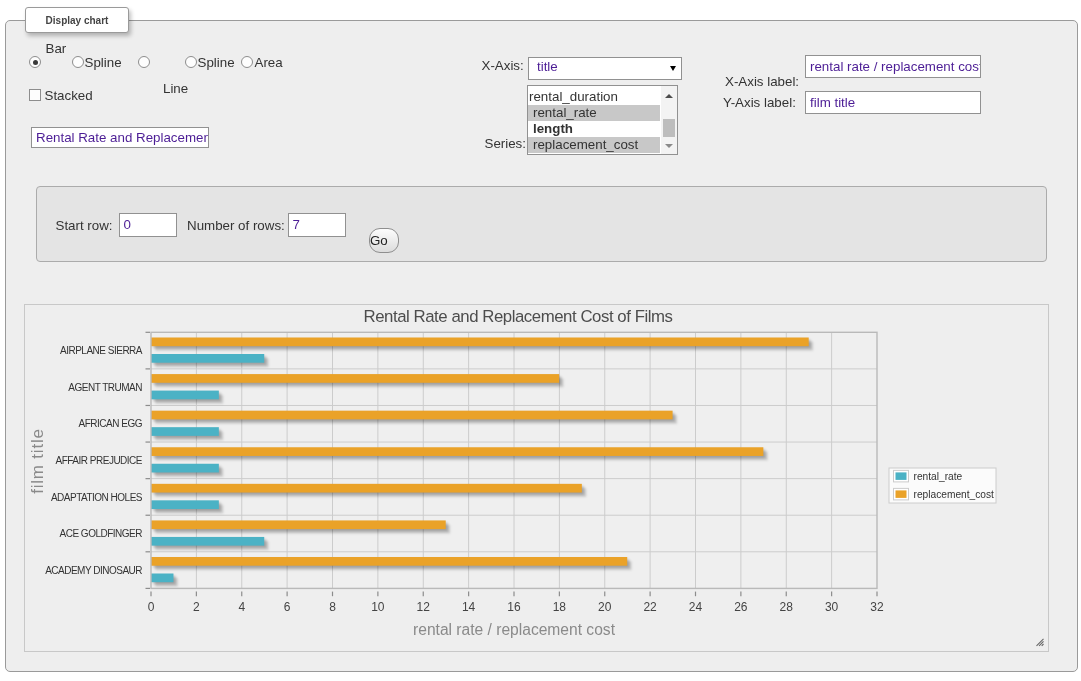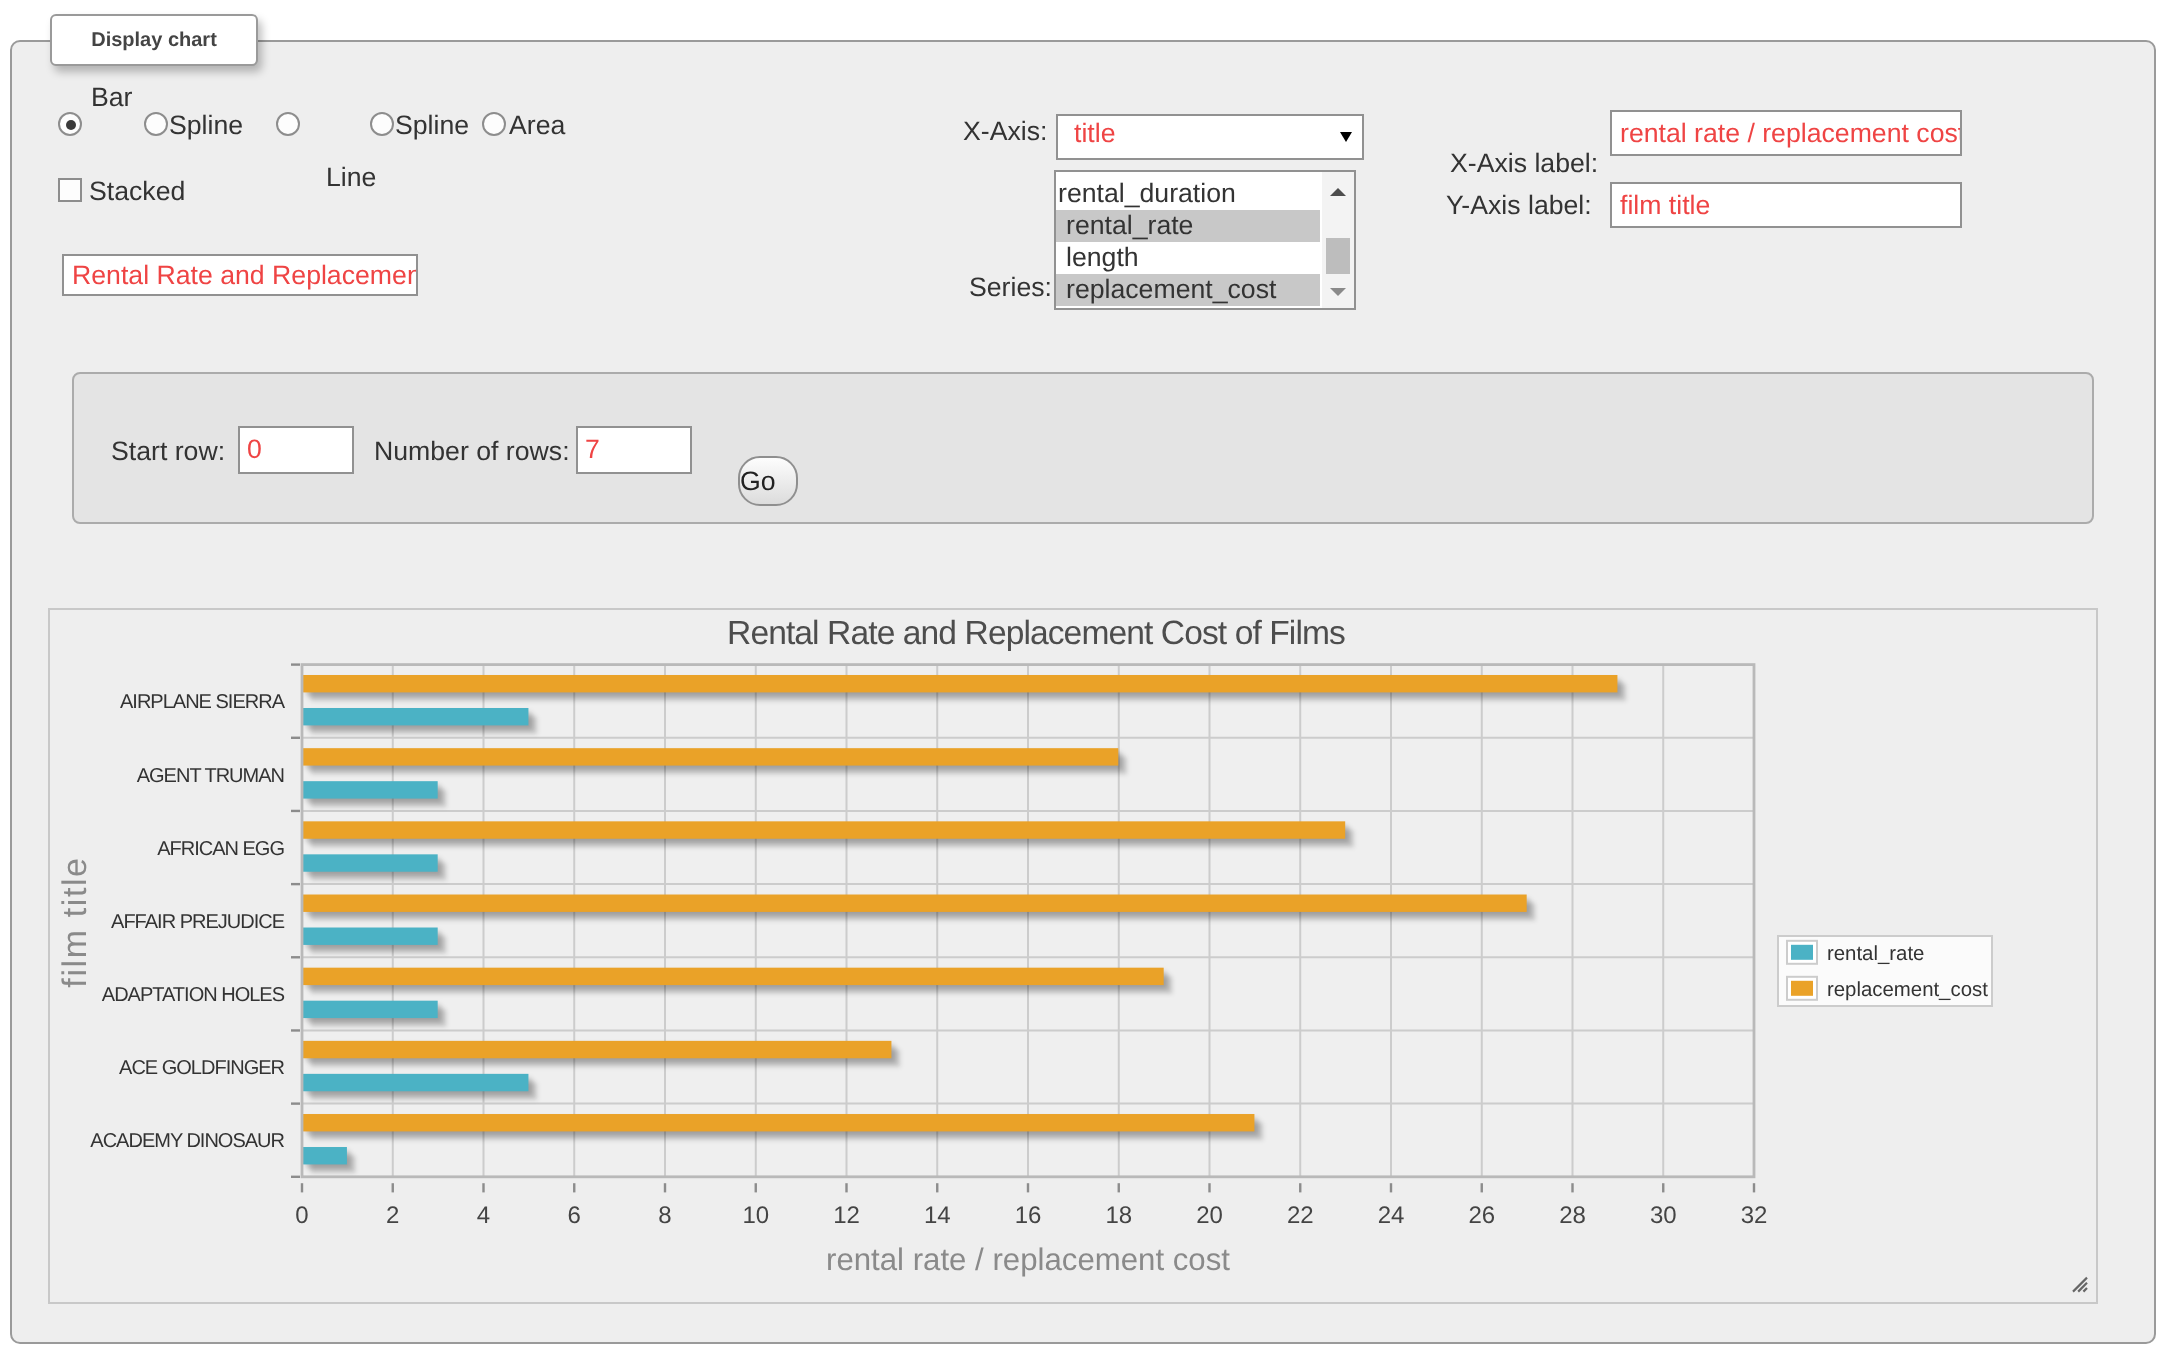--- a/index.html
+++ b/index.html
@@ -4,21 +4,21 @@
 <style>
 * { margin:0; padding:0; box-sizing:border-box; }
 html,body { width:1081px; height:681px; background:#ffffff; }
 body { font-family:"Liberation Sans",sans-serif; color:#333; position:relative; font-size:13.33px; }
 .abs { position:absolute; }
 .radio { position:absolute; width:12px; height:12px; border:1px solid #8d8d8d; border-radius:50%;
   background:#fdfdfd; }
 .radio.on::after { content:""; position:absolute; left:2.5px; top:2.5px; width:5px; height:5px;
   border-radius:50%; background:#3a3a3a; }
 .cb { position:absolute; width:12px; height:12px; border:1px solid #8d8d8d; background:#fdfdfd; }
-.inp { position:absolute; background:#fff; border:1px solid #919191; color:#ef4444;
+.inp { position:absolute; background:#fff; border:1px solid #919191; color:#4c1d95;
   font-size:13.33px; line-height:21px; padding:0 0 0 4px; white-space:nowrap; overflow:hidden; }
 .lbl { position:absolute; white-space:nowrap; }
 </style>
 </head>
 <body>
 
 <div class="abs" style="left:5px;top:20px;width:1073px;height:652px;background:#eeeeee;border:1px solid #9a9a9a;border-radius:5px;"></div>
 
 <div class="abs" style="left:25px;top:7px;width:104px;height:26px;background:#fff;border:1px solid #9a9a9a;border-radius:3px;box-shadow:2px 3px 4px rgba(0,0,0,0.25);text-align:center;line-height:25px;font-weight:bold;font-size:10px;color:#444;">Display chart</div>
 
@@ -39,21 +39,21 @@
 <div class="inp" style="left:30.5px;top:126.5px;width:178px;height:21.5px;line-height:19.5px;padding-left:4.5px;">Rental Rate and Replacement Cost of Films</div>
 
 <div class="lbl" style="left:481.5px;top:58px;">X-Axis:</div>
 <div class="inp" style="left:528px;top:57px;width:154px;height:23px;line-height:18px;padding-left:8px;">title</div>
 <div class="abs" style="left:669.5px;top:65.5px;width:0;height:0;border-left:3.4px solid transparent;border-right:3.4px solid transparent;border-top:5.6px solid #000;"></div>
 
 <div class="lbl" style="left:484.5px;top:136px;">Series:</div>
 <div class="abs" style="left:527px;top:85px;width:151px;height:70px;background:#fff;border:1px solid #919191;"></div>
 <div class="abs" style="left:528px;top:88.5px;width:132px;height:16.2px;line-height:16.2px;padding-left:1px;">rental_duration</div>
 <div class="abs" style="left:528px;top:104.7px;width:132px;height:16.2px;line-height:16.2px;padding-left:5px;background:#c8c8c8;">rental_rate</div>
-<div class="abs" style="left:528px;top:120.9px;width:132px;height:17px;line-height:16.2px;padding-left:5px;">length</div>
+<div class="abs" style="left:528px;top:120.9px;width:132px;height:17px;line-height:16.2px;padding-left:5px;font-weight:bold;">length</div>
 <div class="abs" style="left:528px;top:137.1px;width:132px;height:16.2px;line-height:16.2px;padding-left:5px;background:#c8c8c8;">replacement_cost</div>
 
 <div class="abs" style="left:660.5px;top:86px;width:16.5px;height:68px;background:#f3f3f3;"></div>
 <div class="abs" style="left:662.5px;top:119px;width:12.5px;height:18px;background:#bdbdbd;"></div>
 <div class="abs" style="left:665px;top:93.5px;width:0;height:0;border-left:4px solid transparent;border-right:4px solid transparent;border-bottom:4.5px solid #4d4d4d;"></div>
 <div class="abs" style="left:665px;top:143.5px;width:0;height:0;border-left:4px solid transparent;border-right:4px solid transparent;border-top:4.5px solid #8a8a8a;"></div>
 
 <div class="lbl" style="left:725px;top:74px;">X-Axis label:</div>
 <div class="inp" style="left:805px;top:55px;width:176px;height:23px;line-height:21px;">rental rate / replacement cost</div>
 <div class="lbl" style="left:723px;top:95px;">Y-Axis label:</div>

